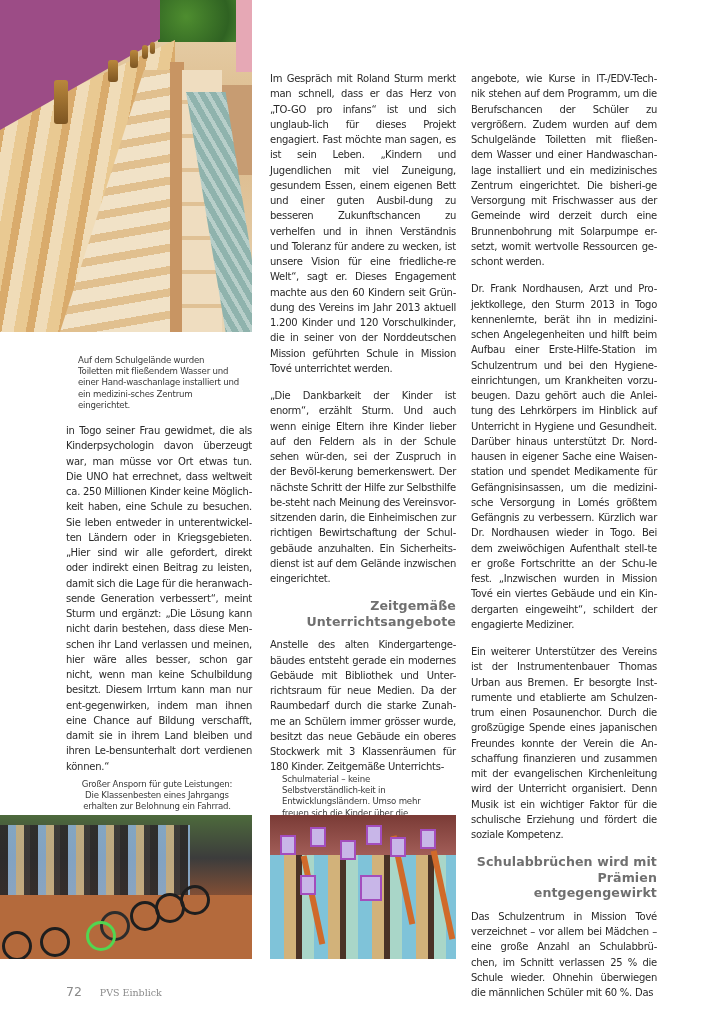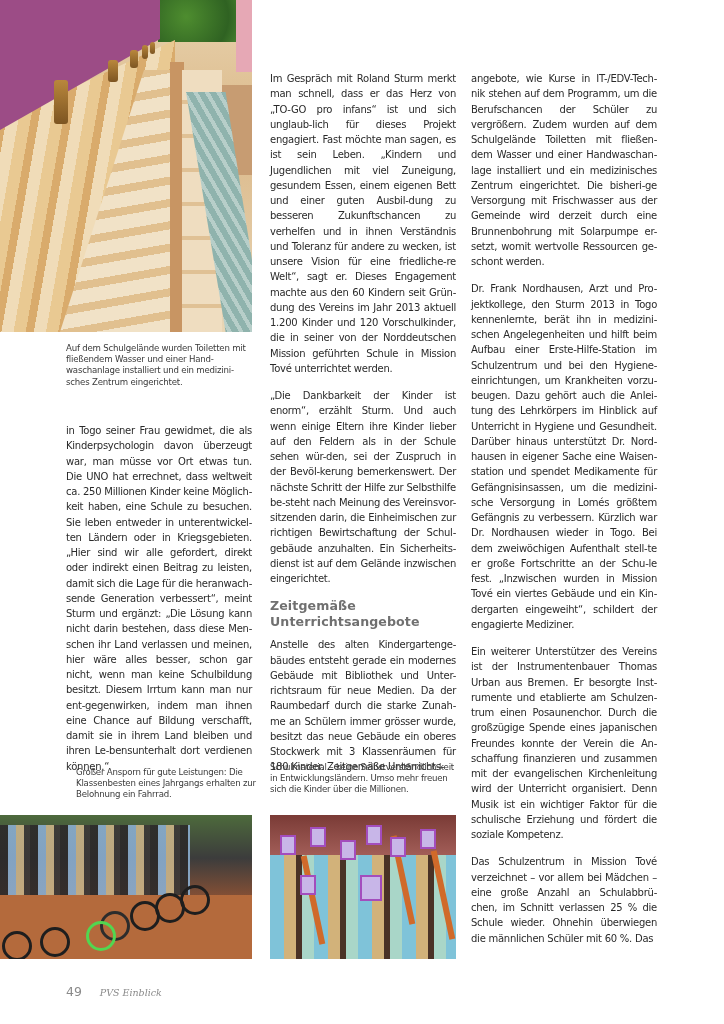--- a/index.html
+++ b/index.html
@@ -2,23 +2,23 @@
 <html><head>
   <meta charset="utf-8">
   <style>
     html, body { margin: 0; padding: 0; background: #ffffff; }
     body { width: 724px; height: 1024px; position: relative; overflow: hidden;
            font-family: "DejaVu Sans", "Liberation Sans", sans-serif; color: #2a2a2a; }
 
     .col { position: absolute; }
     .body-text { font-size: 10px; line-height: 15.25px; text-align: justify; hyphens: manual;
                  letter-spacing: -0.25px; margin: 0 0 12px 0; }
-    .caption { font-size: 8.6px; line-height: 11.2px; color: #3a3a3a; letter-spacing: -0.2px; margin: 0; }
+    .caption { font-size: 8.6px; line-height: 11.2px; color: #3a3a3a; letter-spacing: -0.2px; margin: 12px; }
     .subhead { font-size: 12.6px; line-height: 15.5px; font-weight: bold; color: #707070;
-               letter-spacing: 0.1px; margin: 6px 0 8px 0; }
+               letter-spacing: 0.1px; margin: 6px 0 8px 0; text-align: right; }
 
     
     .photo { position: absolute; overflow: hidden; }
     #photo-washbasin { left: 0; top: 0; width: 252px; height: 332px;
       background: linear-gradient(180deg, #e8d2ad 0%, #dbb98a 40%, #e9d6b6 100%); }
     #photo-washbasin .wall { position: absolute; left: 0; top: 0; width: 160px; height: 130px;
       background: #9c4c86; clip-path: polygon(0 0, 100% 0, 100% 30%, 0 100%); }
     #photo-washbasin .tiles { position: absolute; left: 0; top: 40px; width: 175px; height: 292px;
       background: repeating-linear-gradient(100deg, #e9c992 0 12px, #d9ab6c 12px 20px, #f0dcb8 20px 32px);
       clip-path: polygon(0 28%, 100% 0, 100% 22%, 45% 100%, 0 100%); }
@@ -53,21 +53,21 @@
     #photo-school { left: 270px; top: 815px; width: 186px; height: 144px;
       background: linear-gradient(180deg, #7a3b36 0%, #a5605a 30%, #d7b886 70%, #8e6e48 100%); }
     #photo-school .kids { position: absolute; left: 0; top: 40px; width: 186px; height: 104px;
       background: repeating-linear-gradient(90deg, #7fc3d9 0 14px, #d2b27a 14px 26px, #4a3226 26px 32px, #a9d6c8 32px 44px); }
     .book { position: absolute; width: 16px; height: 20px; background: #c8b6e8; border: 2px solid #a34dbd; box-sizing: border-box; }
     .ruler { position: absolute; width: 6px; height: 90px; background: #d06a2a; transform: rotate(-12deg); }
 
     
     #footer { position: absolute; left: 66px; top: 984px; font-size: 12px; color: #7a7a7a; }
     #footer .page { font-family: "DejaVu Sans", sans-serif; font-size: 12.5px; color: #8a8a8a; margin-right: 14px; }
-    #footer .mag { font-family: "DejaVu Serif", serif; font-style: italic; font-size: 9.5px; color: #8a8a8a; }
+    #footer .mag { font-family: "DejaVu Serif", serif; font-size: 9.5px; color: #8a8a8a; }
   </style>
 </head>
 <body>
 
 <div class="photo" id="photo-washbasin">
   <div class="trees"></div>
   <div class="pinkwall"></div>
   <div class="ground"></div>
   <div class="tiles"></div>
   <div class="wall"></div>
@@ -83,21 +83,21 @@
 </div>
 
 <div class="col" style="left:66px; top:343px; width:186px;">
   <p class="caption">Auf dem Schulgelände wurden Toiletten mit fließendem Wasser und einer Hand-waschanlage installiert und ein medizini-sches Zentrum eingerichtet.</p>
 </div>
 
 <div class="col" style="left:66px; top:423px; width:186px;">
   <p class="body-text">in Togo seiner Frau gewidmet, die als Kinderpsychologin davon überzeugt war, man müsse vor Ort etwas tun. Die UNO hat errechnet, dass weltweit ca. 250 Millionen Kinder keine Möglich-keit haben, eine Schule zu besuchen. Sie leben entweder in unterentwickel-ten Ländern oder in Kriegsgebieten. „Hier sind wir alle gefordert, direkt oder indirekt einen Beitrag zu leisten, damit sich die Lage für die heranwach-sende Generation verbessert“, meint Sturm und ergänzt: „Die Lösung kann nicht darin bestehen, dass diese Men-schen ihr Land verlassen und meinen, hier wäre alles besser, schon gar nicht, wenn man keine Schulbildung besitzt. Diesem Irrtum kann man nur ent-gegenwirken, indem man ihnen eine Chance auf Bildung verschafft, damit sie in ihrem Land bleiben und ihren Le-bensunterhalt dort verdienen können.“</p>
 </div>
 
-<div class="col" style="left:76px; top:767px; width:186px;">
+<div class="col" style="left:64px; top:767px; width:186px;text-align:center;">
   <p class="caption">Großer Ansporn für gute Leistungen: Die Klassenbesten eines Jahrgangs erhalten zur Belohnung ein Fahrrad.</p>
 </div>
 
 <div class="photo" id="photo-bikes">
   <div class="crowd"></div>
   <div class="ground"></div>
   <div class="wheel" style="left:180px;top:70px;"></div>
   <div class="wheel" style="left:155px;top:78px;"></div>
   <div class="wheel" style="left:130px;top:86px;"></div>
   <div class="wheel" style="left:100px;top:96px;border-color:#2c2c2c;"></div>
@@ -129,19 +129,20 @@
   <div class="book" style="left:120px;top:22px;"></div>
   <div class="book" style="left:150px;top:14px;"></div>
   <div class="book" style="left:90px;top:60px;width:22px;height:26px;"></div>
   <div class="book" style="left:30px;top:60px;"></div>
 </div>
 
 <div class="col" style="left:471px; top:71px; width:186px;">
   <p class="body-text">angebote, wie Kurse in IT-/EDV-Tech-nik stehen auf dem Programm, um die Berufschancen der Schüler zu vergrößern. Zudem wurden auf dem Schulgelände Toiletten mit fließen-dem Wasser und einer Handwaschan-lage installiert und ein medizinisches Zentrum eingerichtet. Die bisheri-ge Versorgung mit Frischwasser aus der Gemeinde wird derzeit durch eine Brunnenbohrung mit Solarpumpe er-setzt, womit wertvolle Ressourcen ge-schont werden.</p>
   <p class="body-text">Dr. Frank Nordhausen, Arzt und Pro-jektkollege, den Sturm 2013 in Togo kennenlernte, berät ihn in medizini-schen Angelegenheiten und hilft beim Aufbau einer Erste-Hilfe-Station im Schulzentrum und bei den Hygiene-einrichtungen, um Krankheiten vorzu-beugen. Dazu gehört auch die Anlei-tung des Lehrkörpers im Hinblick auf Unterricht in Hygiene und Gesundheit. Darüber hinaus unterstützt Dr. Nord-hausen in eigener Sache eine Waisen-station und spendet Medikamente für Gefängnisinsassen, um die medizini-sche Versorgung in Lomés größtem Gefängnis zu verbessern. Kürzlich war Dr. Nordhausen wieder in Togo. Bei dem zweiwöchigen Aufenthalt stell-te er große Fortschritte an der Schu-le fest. „Inzwischen wurden in Mission Tové ein viertes Gebäude und ein Kin-dergarten eingeweiht“, schildert der engagierte Mediziner.</p>
   <p class="body-text">Ein weiterer Unterstützer des Vereins ist der Instrumentenbauer Thomas Urban aus Bremen. Er besorgte Inst-rumente und etablierte am Schulzen-trum einen Posaunenchor. Durch die großzügige Spende eines japanischen Freundes konnte der Verein die An-schaffung finanzieren und zusammen mit der evangelischen Kirchenleitung wird der Unterricht organisiert. Denn Musik ist ein wichtiger Faktor für die schulische Erziehung und fördert die soziale Kompetenz.</p>
+  <h2 class="subhead">Schulabbrüchen wird mit Prämien entgegengewirkt</h2>
   <p class="body-text">Das Schulzentrum in Mission Tové verzeichnet – vor allem bei Mädchen – eine große Anzahl an Schulabbrü-chen, im Schnitt verlassen 25 % die Schule wieder. Ohnehin überwiegen die männlichen Schüler mit 60 %. Das</p>
 </div>
 
 <div id="footer">
-  <span class="page">49</span>
+  <span class="page">72</span>
   <span class="mag">PVS Einblick</span>
 </div>
 
 </body></html>

